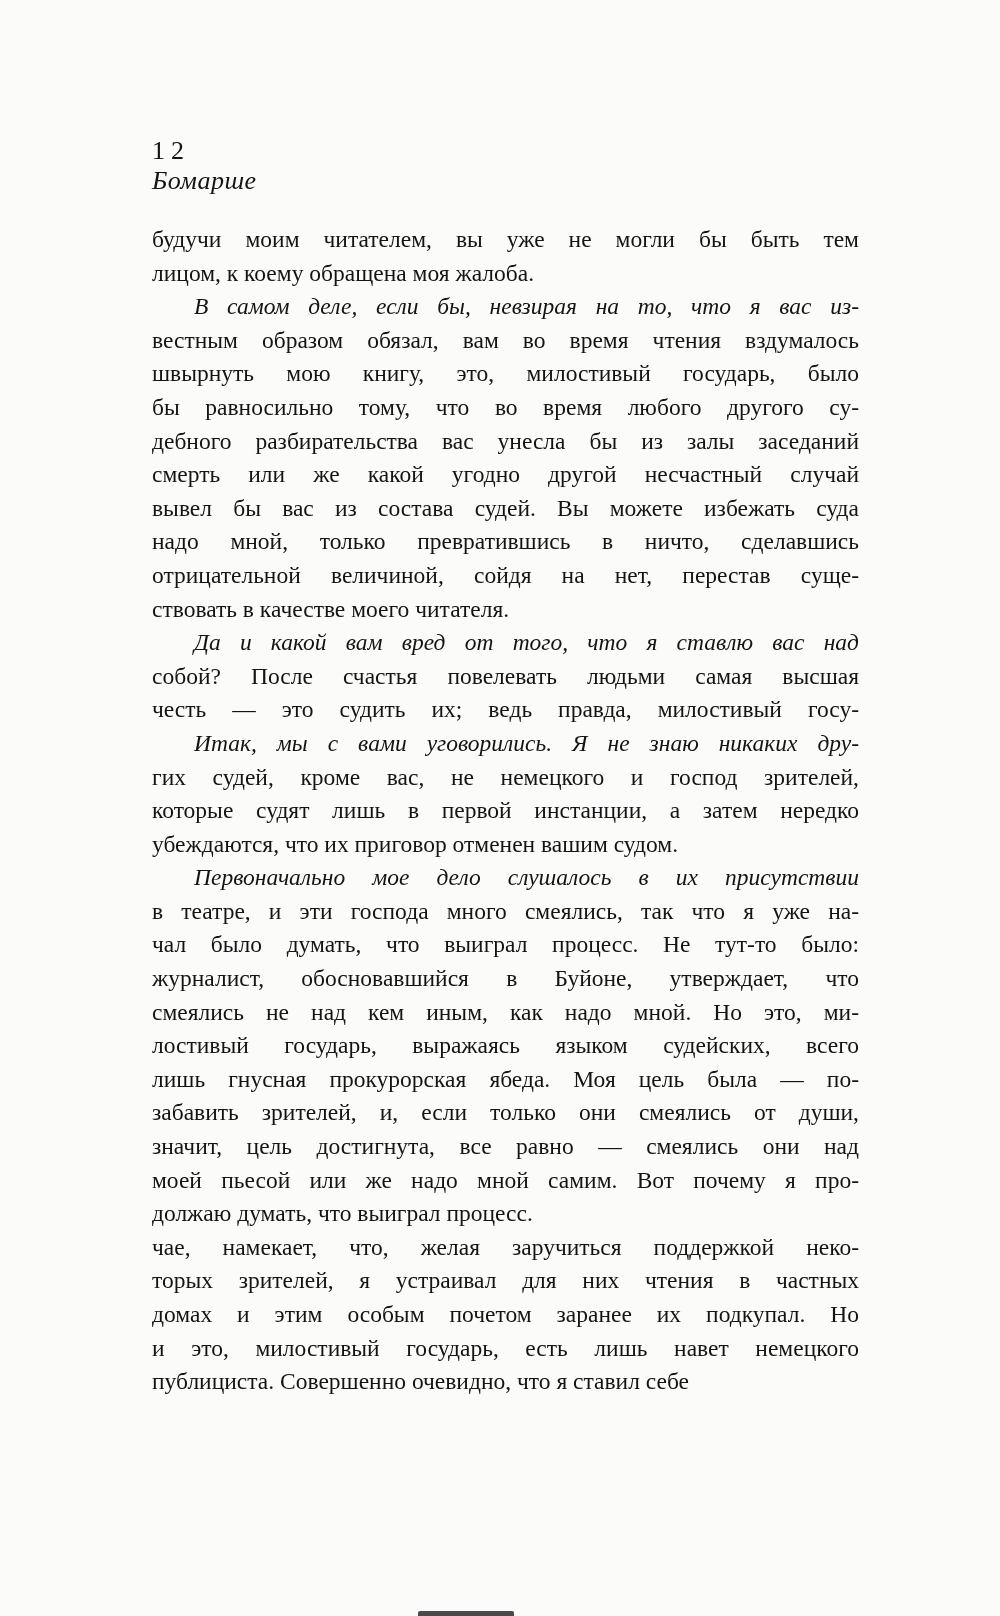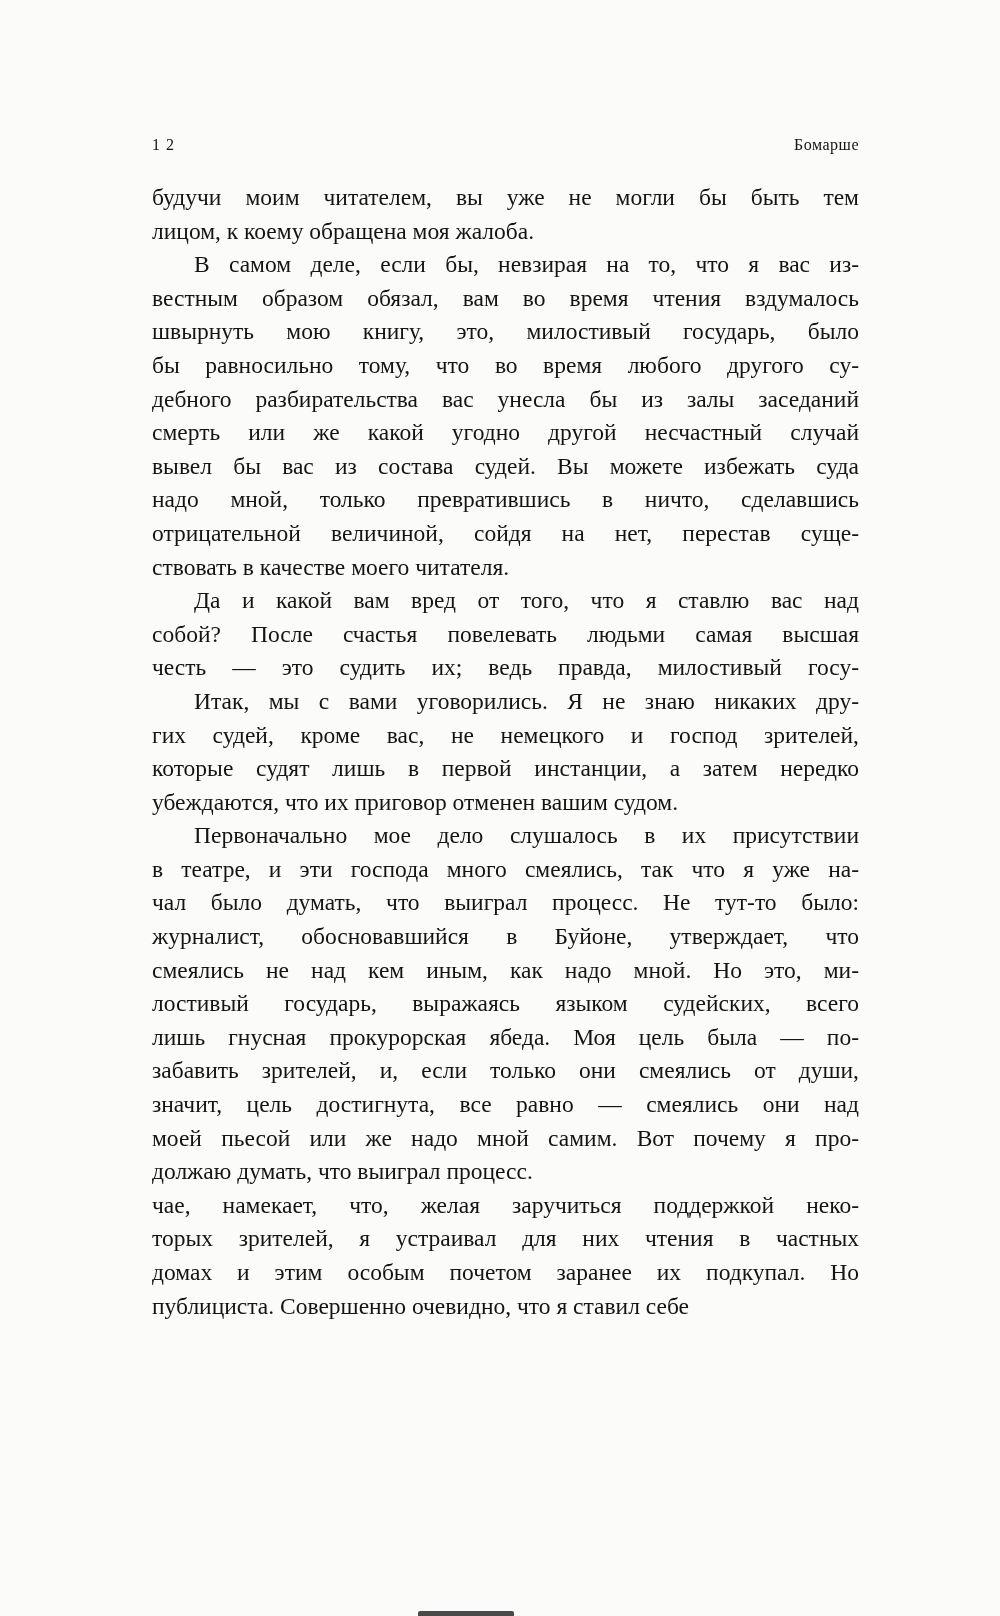--- a/index.html
+++ b/index.html
@@ -18,44 +18,47 @@
   .page {
     position: absolute;
     inset: 0;
     padding: 136px 141px 0 152px;
     box-sizing: border-box;
   }
   .header {
     display: flex;
     justify-content: space-between;
     align-items: baseline;
-    font-size: 16px;
+    font-size: 26px;
+    flex-direction: column;
   }
   .page-num {
     letter-spacing: 6px;
   }
   .running-head {
+    font-style: italic;
     letter-spacing: 0.5px;
   }
   .body-text {
     margin-top: 27px;
     font-size: 23.5px;
     line-height: 33.6px;
   }
   .line {
     text-align: justify;
     text-align-last: justify;
     white-space: normal;
   }
   .line.last {
     text-align: left;
     text-align-last: left;
   }
   .line.indent {
     padding-left: 42px;
+    font-style: italic;
   }
   .scan-artifact {
     position: absolute;
     left: 418px;
     bottom: 0;
     width: 96px;
     height: 5px;
     background: #2a2a2a;
     border-radius: 2px 2px 0 0;
     opacity: 0.85;
@@ -107,17 +110,18 @@
         <div class="line">лишь гнусная прокурорская ябеда. Моя цель была — по-</div>
         <div class="line">забавить зрителей, и, если только они смеялись от души,</div>
         <div class="line">значит, цель достигнута, все равно — смеялись они над</div>
         <div class="line">моей пьесой или же надо мной самим. Вот почему я про-</div>
         <div class="line last">должаю думать, что выиграл процесс.</div>
       </div>
       <div class="paragraph">
         <div class="line">чае, намекает, что, желая заручиться поддержкой неко-</div>
         <div class="line">торых зрителей, я устраивал для них чтения в частных</div>
         <div class="line">домах и этим особым почетом заранее их подкупал. Но</div>
+        <div class="line">и это, милостивый государь, есть лишь навет немецкого</div>
         <div class="line last">публициста. Совершенно очевидно, что я ставил себе</div>
       </div>
     </div>
   <div class="scan-artifact"></div>
 </div>
 
 </body></html>

